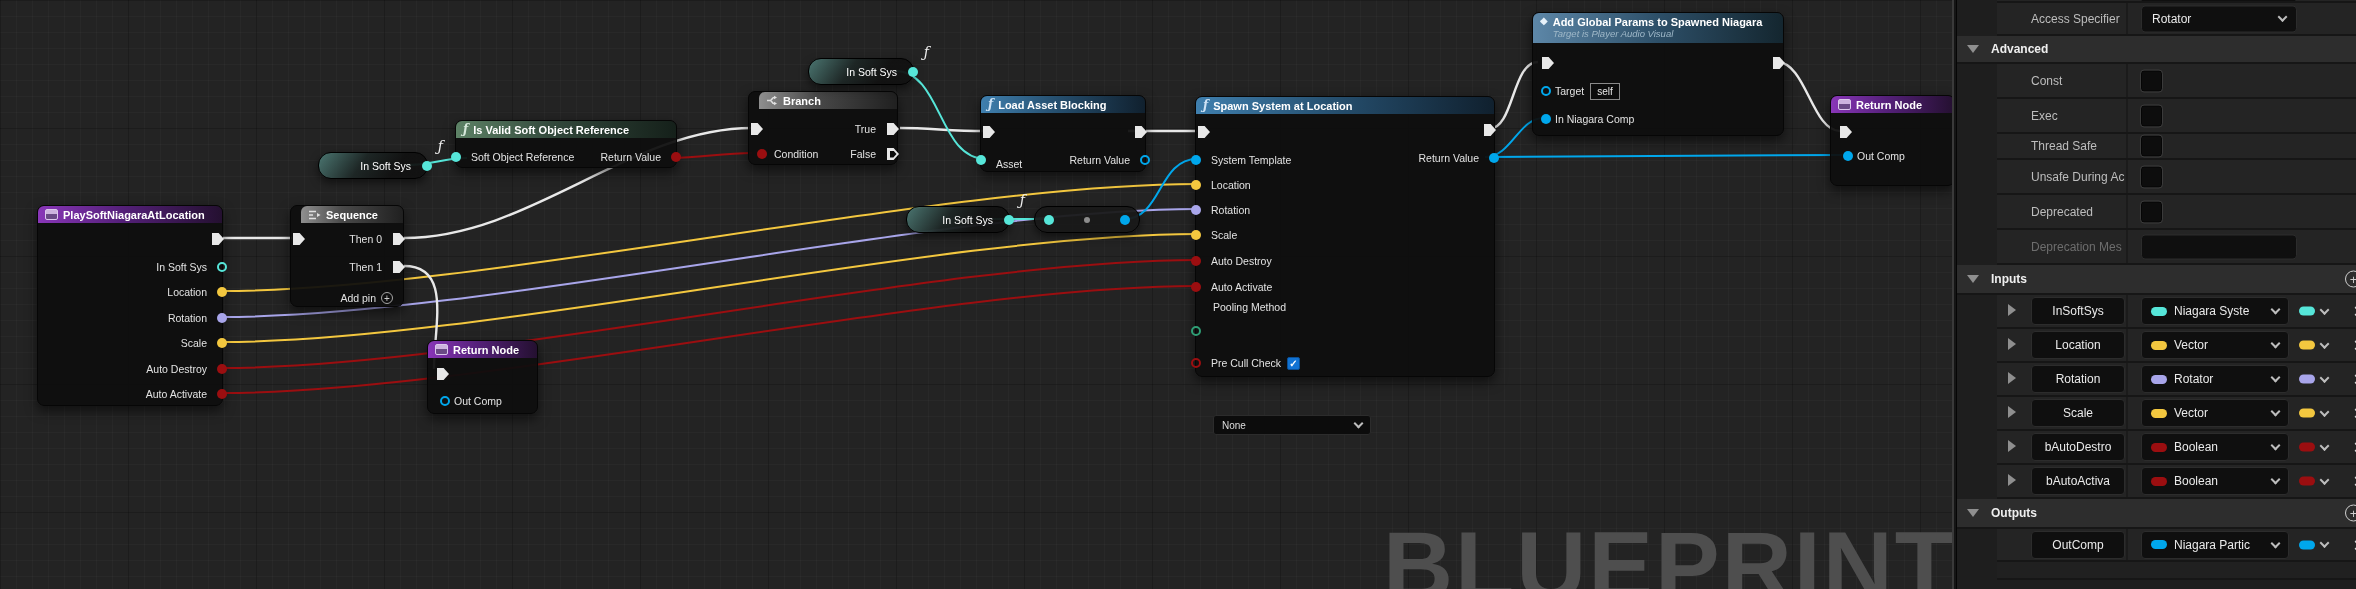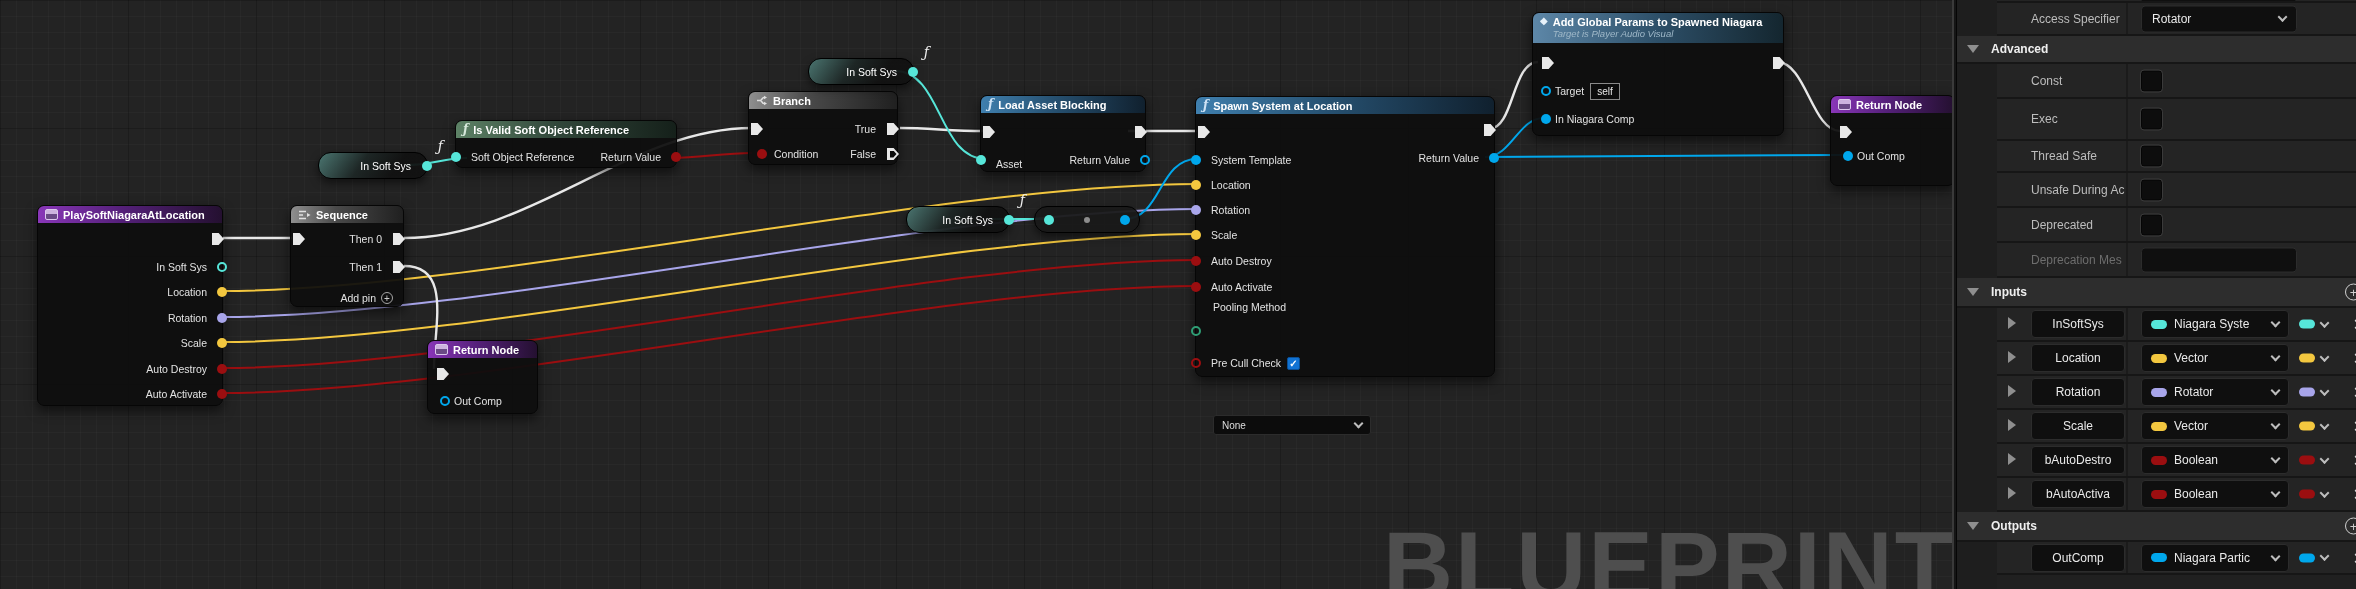--- a/index.html
+++ b/index.html
@@ -24,21 +24,21 @@
   .wy{stroke:var(--vector);stroke-width:2;}
   .wl{stroke:var(--rotator);stroke-width:2;}
   .wr{stroke:var(--boolean);stroke-width:2;}
   .wb{stroke:var(--object);stroke-width:2;}
   .wt{stroke:var(--softobject);stroke-width:2;}
 
   
   .node{position:absolute;z-index:2;background:rgba(14,14,14,.94);border:1px solid #060606;border-radius:7px;box-shadow:0 5px 12px rgba(0,0,0,.55);}
   .nhead{height:17px;display:flex;align-items:center;gap:5px;padding:0 7px;font-weight:bold;font-size:11px;color:#fff;border-radius:6px 6px 0 0;white-space:nowrap;overflow:hidden;}
   .hd-purple{background:linear-gradient(90deg,#8936b8,#55207a 45%,#241030);}
-  .hd-gray{background:linear-gradient(90deg,#8f8f8f,#4a4a4a 40%,#202020);}
+  .hd-gray{background:linear-gradient(90deg,#8f8f8f,#4a4a4a 40%,#202020);margin-left:10px;}
   .hd-green{background:linear-gradient(90deg,#5d8266,#31473a 45%,#15201a);}
   .hd-blue{background:linear-gradient(90deg,#3f7fae,#265070 45%,#10202e);}
   .hd2{display:flex;align-items:flex-start;gap:5px;padding:3px 7px;border-radius:6px 6px 0 0;background:linear-gradient(90deg,#5d87a8,#2d4f68 50%,#14262f);}
   .hd2 .tcol{display:flex;flex-direction:column;line-height:12px;}
   .hd2 .t1{font-weight:bold;font-size:11px;color:#fff;white-space:nowrap;}
   .hd2 .t2{font-style:italic;font-size:9.5px;color:#9fb8c8;white-space:nowrap;}
   .winicon{width:13px;height:11px;border:1px solid #dcC8ec;border-radius:2px;background:linear-gradient(#cdb3de 45%,#6a4a85 45%);flex:0 0 auto;}
   .fico{font-family:"DejaVu Serif",serif;font-style:italic;font-size:12px;line-height:11px;color:#d7e9dc;flex:0 0 auto;}
   .fico.blue{color:#cfe3f5;}
   .dico{font-size:10px;color:#e8f2fa;line-height:10px;flex:0 0 auto;}
@@ -412,26 +412,26 @@
     <div class="sechead" style="height:28px;">
       <span class="tri-d"></span>
       <span class="slabel">Advanced</span>
     </div>
 
     <div class="drow" style="height:35px;">
       <span class="vd"></span>
         <span class="dlabel">Const</span>
       <span class="checkbox"></span>
     </div>
-    <div class="drow" style="height:42px;padding-left:6px;">
+    <div class="drow" style="height:35px;padding-left:6px;">
       <span class="vd"></span>
         <span class="dlabel">Exec</span>
       <span class="checkbox"></span>
     </div>
-    <div class="drow" style="height:32px;text-decoration:underline;">
+    <div class="drow" style="height:26px;text-decoration:underline;">
       <span class="vd"></span>
         <span class="dlabel">Thread Safe</span>
       <span class="checkbox"></span>
     </div>
     <div class="drow" style="height:35px;">
       <span class="vd"></span>
         <span class="dlabel">Unsafe During Ac</span>
       <span class="checkbox"></span>
     </div>
     <div class="drow" style="height:35px;">

